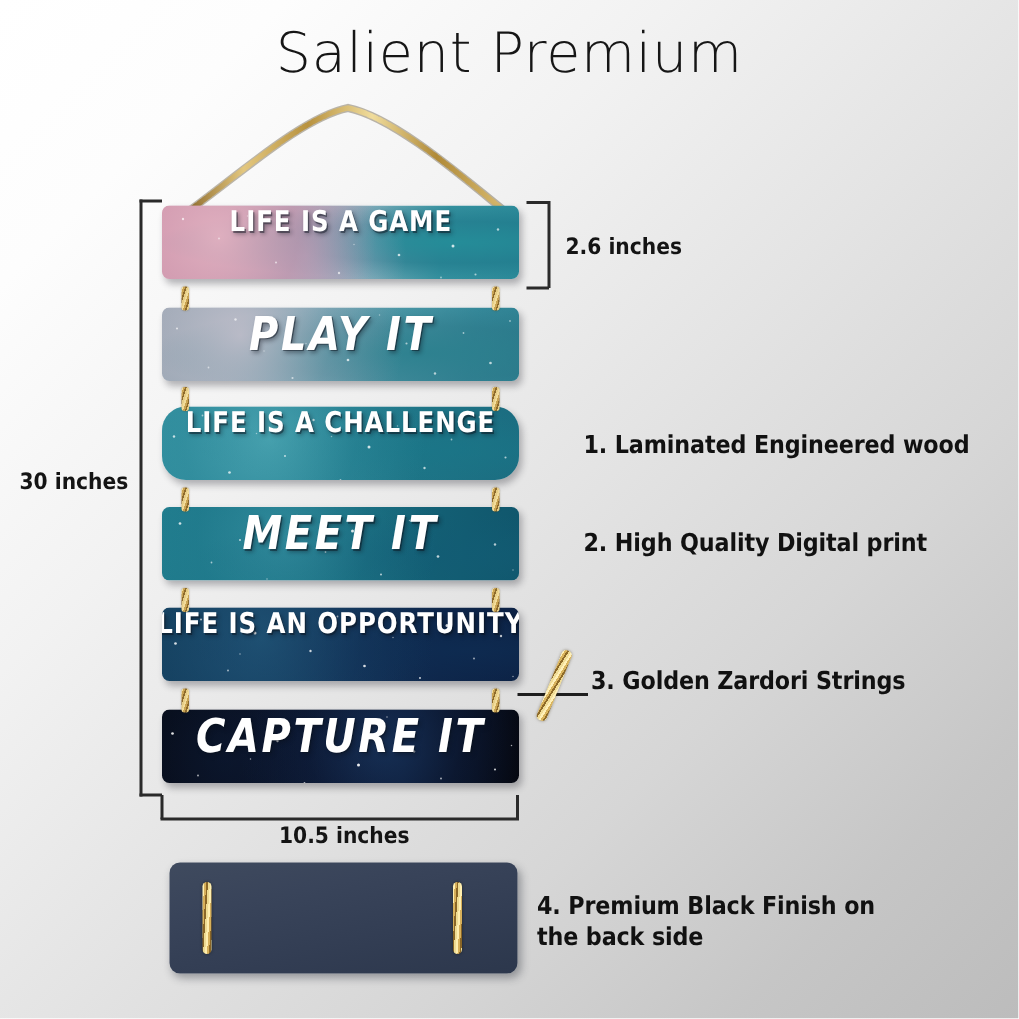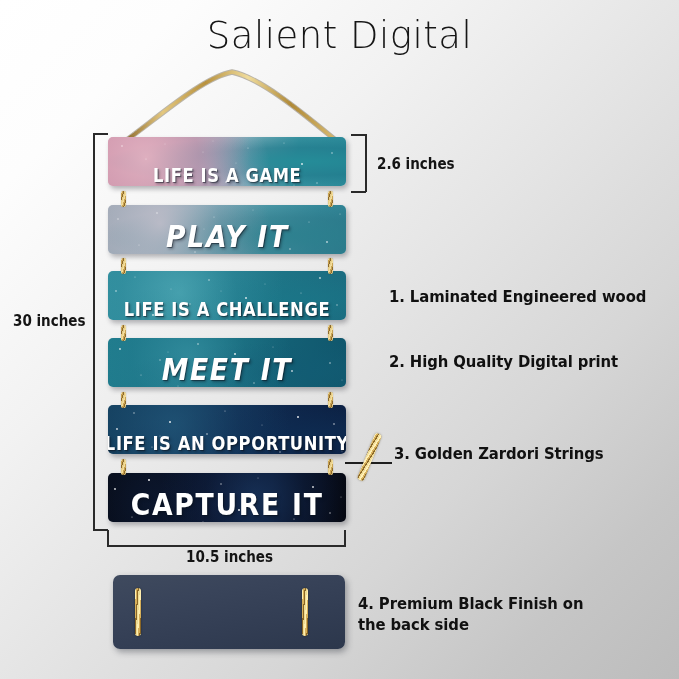--- a/index.html
+++ b/index.html
@@ -66,21 +66,21 @@
 
   .plank {
     position: absolute;
     left: 0;
     width: 238px;
     height: 49px;
     border-radius: 5px;
     overflow: hidden;
     box-shadow: 2px 3px 5px rgba(40,40,48,0.33);
     display: flex;
-    align-items: flex-end;
+    align-items: flex-start;
     justify-content: center;
   }
   .plank-sky {
     position: absolute;
     inset: 0;
   }
   .plank-stars {
     position: absolute;
     inset: 0;
     opacity: 0.92;
@@ -239,21 +239,21 @@
         #eedb92 3.7px, #eedb92 5px);
     border-radius: 3px;
     box-shadow: 0 0 2px rgba(20,18,10,0.55);
   }
 </style>
 </head>
 <body>
 
 <div id="stage">
 
-  <div id="title">Salient Digital</div>
+  <div id="title">Salient Premium</div>
 
   <svg id="hang-cord" viewBox="0 0 260 86" preserveAspectRatio="none">
     <defs>
       <linearGradient id="gold-arch" x1="0" y1="0" x2="1" y2="0">
         <stop offset="0%" stop-color="#8d6a2c"></stop>
         <stop offset="18%" stop-color="#e3c77f"></stop>
         <stop offset="38%" stop-color="#b8923f"></stop>
         <stop offset="58%" stop-color="#f0dc9c"></stop>
         <stop offset="78%" stop-color="#b08a38"></stop>
         <stop offset="100%" stop-color="#d9bc72"></stop>
@@ -308,21 +308,21 @@
             <circle cx="219" cy="37" r="0.9" opacity=".75"></circle>
           <circle cx="232" cy="9" r="0.6" opacity=".55"></circle>
             <circle cx="96" cy="24" r="0.5" opacity=".45"></circle>
           <circle cx="155" cy="50" r="0.6" opacity=".55"></circle>
             <circle cx="43" cy="52" r="0.5" opacity=".5"></circle>
         </g>
       </svg>
       <div class="plank-label label-lg">PLAY IT</div>
     </div>
 
-    <div class="plank" style="top:134px;">
+    <div class="plank" style="top:134px;border-radius:16px;">
       <div class="plank-sky sky-3"></div>
       <svg class="plank-stars" viewBox="0 0 238 55">
         <g fill="#ffffff">
           <circle cx="8" cy="20" r="0.8" opacity=".8"></circle>
             <circle cx="27" cy="6" r="0.6" opacity=".6"></circle>
           <circle cx="45" cy="44" r="0.9" opacity=".8"></circle>
             <circle cx="63" cy="18" r="0.5" opacity=".5"></circle>
           <circle cx="82" cy="33" r="0.7" opacity=".7"></circle>
             <circle cx="101" cy="9" r="0.8" opacity=".75"></circle>
           <circle cx="119" cy="49" r="0.6" opacity=".6"></circle>
@@ -383,21 +383,21 @@
             <circle cx="208" cy="34" r="0.6" opacity=".7"></circle>
           <circle cx="226" cy="19" r="0.8" opacity=".85"></circle>
             <circle cx="234" cy="46" r="0.5" opacity=".6"></circle>
           <circle cx="52" cy="31" r="0.5" opacity=".6"></circle>
             <circle cx="145" cy="52" r="0.5" opacity=".6"></circle>
         </g>
       </svg>
       <div class="plank-label label-sm">LIFE IS AN OPPORTUNITY</div>
     </div>
 
-    <div class="plank" style="top:336px;">
+    <div class="plank" style="top:336px;font-style:italic;">
       <div class="plank-sky sky-6"></div>
       <svg class="plank-stars" viewBox="0 0 238 55">
         <g fill="#ffffff">
           <circle cx="7" cy="16" r="0.9" opacity=".95"></circle>
             <circle cx="24" cy="44" r="0.6" opacity=".75"></circle>
           <circle cx="41" cy="7" r="1.0" opacity="1"></circle>
             <circle cx="59" cy="33" r="0.5" opacity=".65"></circle>
           <circle cx="77" cy="21" r="0.8" opacity=".9"></circle>
             <circle cx="95" cy="49" r="0.6" opacity=".75"></circle>
           <circle cx="113" cy="11" r="0.7" opacity=".85"></circle>

